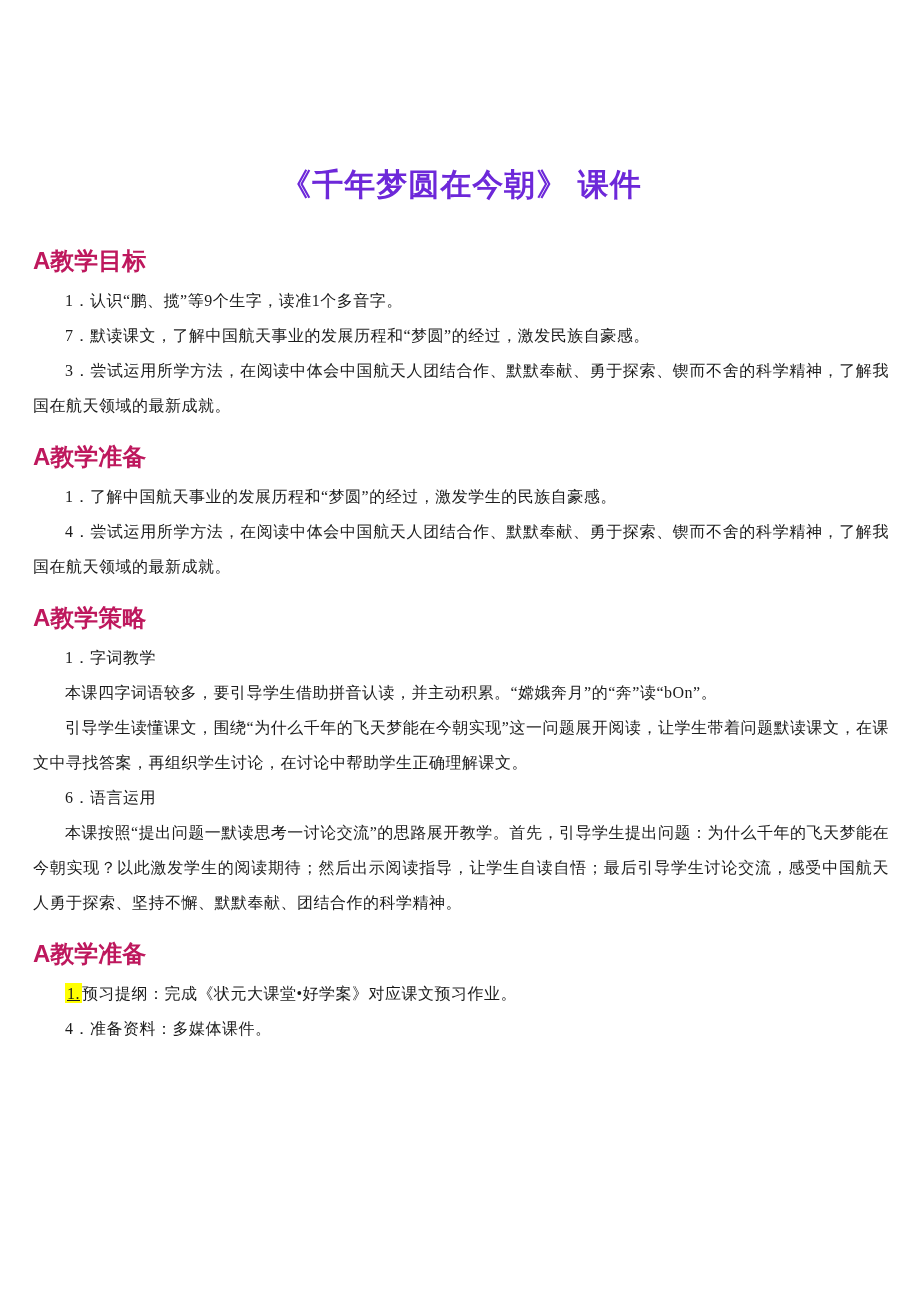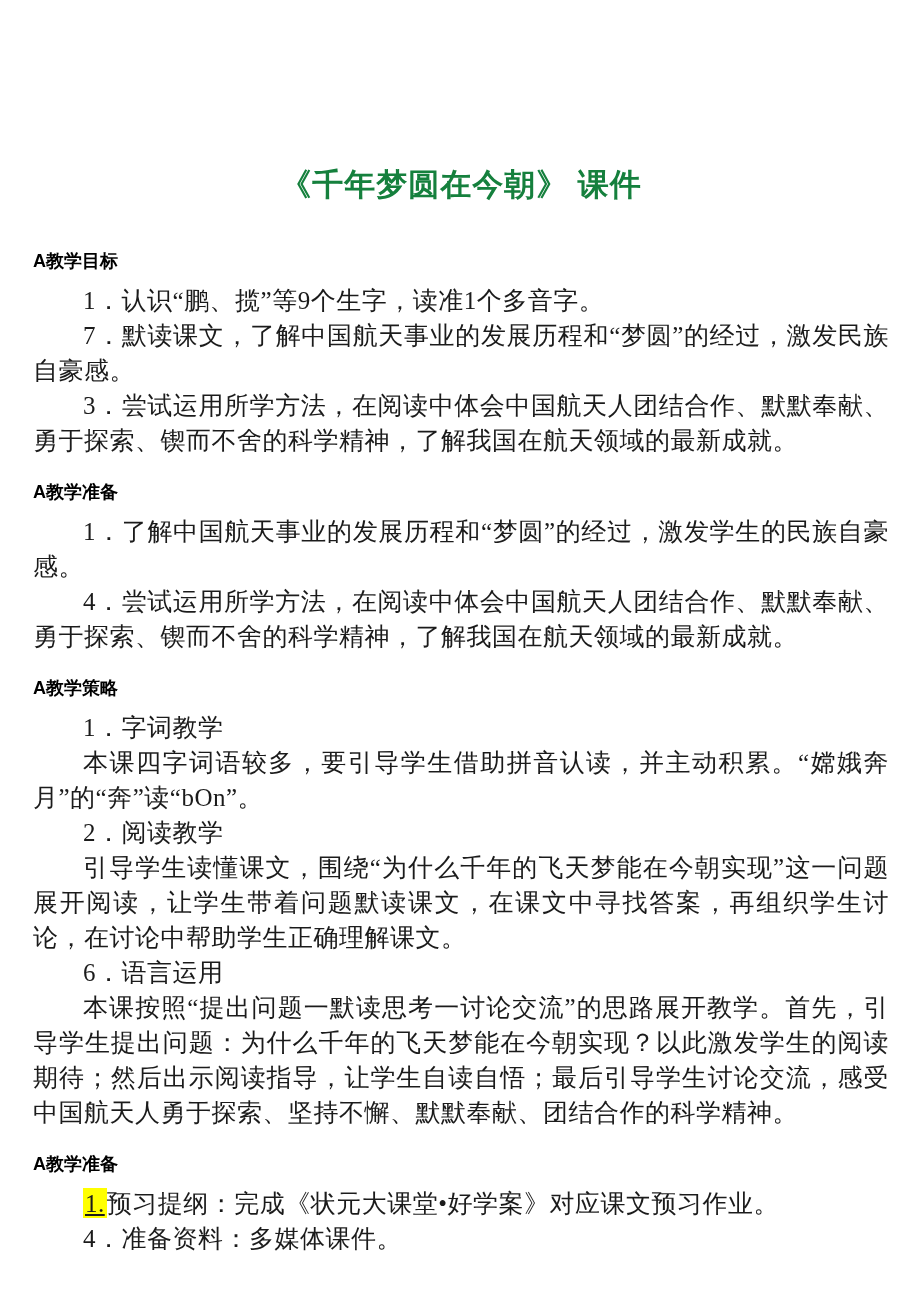--- a/index.html
+++ b/index.html
@@ -18,33 +18,33 @@
     color: #1b1b1b;
     overflow: hidden;
   }
   .doc-title {
     margin: 0 0 36px 0;
     font-family: "Liberation Sans", sans-serif;
     font-size: 31px;
     line-height: 46px;
     font-weight: 700;
     text-align: center;
-    color: #15803d;
+    color: #6d28d9;
     letter-spacing: 1px;
   }
   h2.sec-heading {
     font-family: "Liberation Sans", sans-serif;
-    font-size: 18px;
+    font-size: 24px;
     line-height: 34px;
     font-weight: 700;
     margin: 17px 0 5px 0;
-    color: #000000;
+    color: #be185d;
   }
   p.body-p {
-    font-size: 25px;
+    font-size: 16px;
     line-height: 35px;
     margin: 0;
     text-indent: 2em;
     text-align: justify;
     letter-spacing: 0.5px;
     color: #1b1b1b;
   }
   .hl-marker {
     background: #ffff00;
     text-decoration: underline;
@@ -63,21 +63,20 @@
   <p class="body-p">7．默读课文，了解中国航天事业的发展历程和“梦圆”的经过，激发民族自豪感。</p>
   <p class="body-p">3．尝试运用所学方法，在阅读中体会中国航天人团结合作、默默奉献、勇于探索、锲而不舍的科学精神，了解我国在航天领域的最新成就。</p>
 
   <h2 class="sec-heading">A教学准备</h2>
   <p class="body-p">1．了解中国航天事业的发展历程和“梦圆”的经过，激发学生的民族自豪感。</p>
   <p class="body-p">4．尝试运用所学方法，在阅读中体会中国航天人团结合作、默默奉献、勇于探索、锲而不舍的科学精神，了解我国在航天领域的最新成就。</p>
 
   <h2 class="sec-heading">A教学策略</h2>
   <p class="body-p">1．字词教学</p>
   <p class="body-p">本课四字词语较多，要引导学生借助拼音认读，并主动积累。“嫦娥奔月”的“奔”读“bOn”。</p>
-  <p class="body-p">2．阅读教学</p>
   <p class="body-p">引导学生读懂课文，围绕“为什么千年的飞天梦能在今朝实现”这一问题展开阅读，让学生带着问题默读课文，在课文中寻找答案，再组织学生讨论，在讨论中帮助学生正确理解课文。</p>
   <p class="body-p">6．语言运用</p>
   <p class="body-p">本课按照“提出问题一默读思考一讨论交流”的思路展开教学。首先，引导学生提出问题：为什么千年的飞天梦能在今朝实现？以此激发学生的阅读期待；然后出示阅读指导，让学生自读自悟；最后引导学生讨论交流，感受中国航天人勇于探索、坚持不懈、默默奉献、团结合作的科学精神。</p>
 
   <h2 class="sec-heading">A教学准备</h2>
   <p class="body-p"><span class="hl-marker">1.</span><span>预习提纲：完成《状元大课堂•好学案》对应课文预习作业。</span></p>
   <p class="body-p">4．准备资料：多媒体课件。</p>
 
 </div>
 

